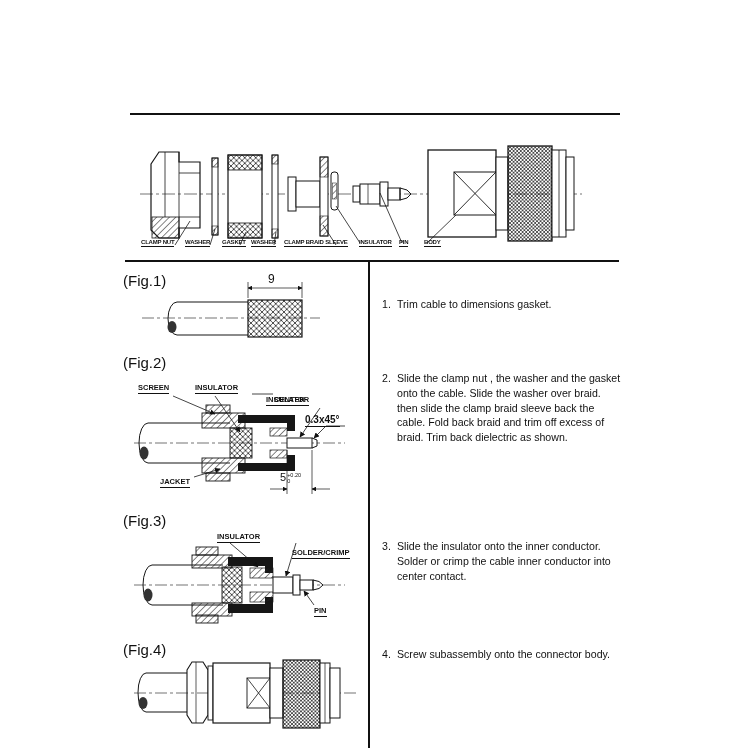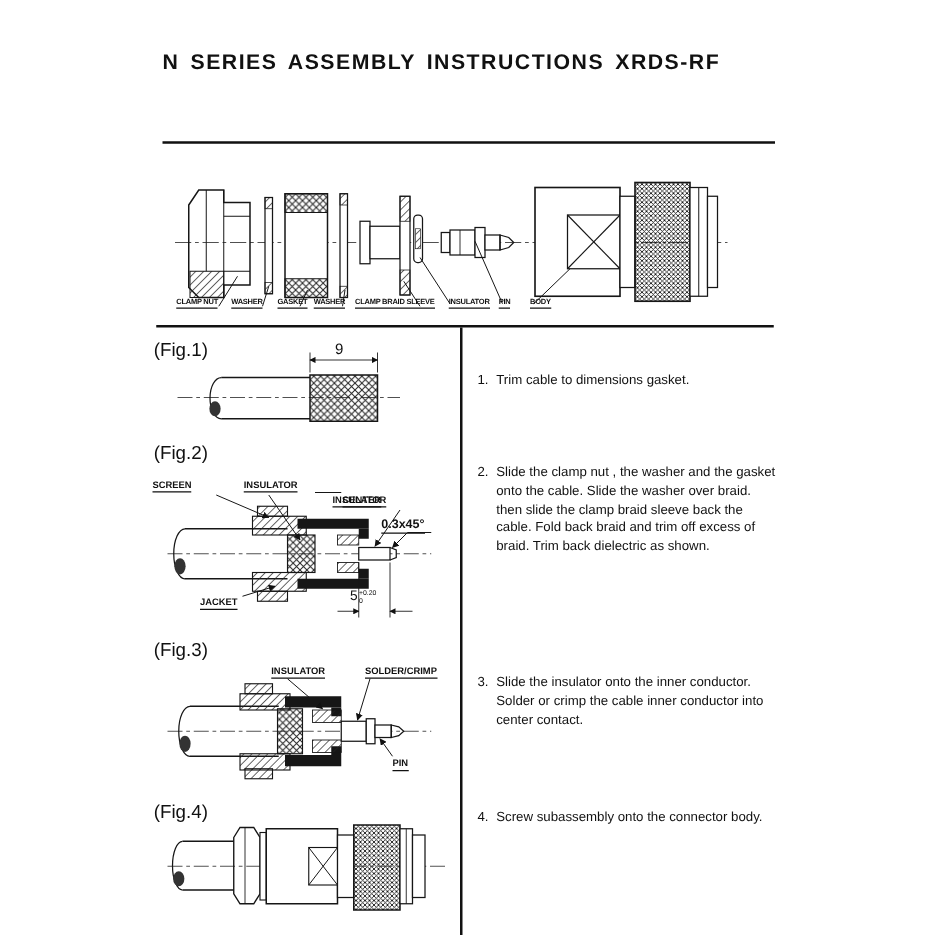--- a/index.html
+++ b/index.html
@@ -45,24 +45,20 @@
       </pattern>
       <pattern id="knurl" width="3.6" height="3.6" patternUnits="userSpaceOnUse">
         <path d="M0,3.6 L3.6,0 M0,0 L3.6,3.6" stroke="#111" stroke-width="0.7" fill="none"></path>
       </pattern>
       <marker id="arrow" viewBox="0 0 10 10" refX="9" refY="5" markerWidth="7" markerHeight="7" orient="auto-start-reverse">
         <path d="M0,0 L10,5 L0,10 z" fill="#111"></path>
       </marker>
     </defs>
   </svg>
 
-  <h1 class="title">
-    <span>N SERIES ASSEMBLY INSTRUCTIONS</span>
-    <span>XRDS-RF</span>
-  </h1>
   <div class="rule rule1"></div>
 
   <svg class="abs" style="left:132px;top:133px;" width="480" height="122" viewBox="0 0 480 122">
 
     <line class="ln" x1="8" y1="61" x2="450" y2="61" stroke-width="0.6" stroke-dasharray="13 3 3 3"></line>
 
     <g>
       <path class="ln" d="M19,31 L27,19 L47,19 L47,29 L68,29 L68,95 L47,95 L47,105 L27,105 L19,97 Z" stroke-width="1.2" fill="#fff"></path>
       <rect x="20" y="84" width="27" height="21" fill="url(#hatch)" stroke="#161616" stroke-width="0.8"></rect>
       <line class="ln" x1="47" y1="19" x2="47" y2="105" stroke-width="0.8"></line>
@@ -155,21 +151,21 @@
     <ellipse cx="42" cy="59" rx="4.5" ry="6" fill="#333"></ellipse>
     <rect x="118" y="32" width="54" height="37" fill="url(#braid)" stroke="#161616" stroke-width="1.2"></rect>
     <g stroke="#161616" stroke-width="0.7">
       <line x1="118" y1="30" x2="118" y2="14"></line>
       <line x1="172" y1="30" x2="172" y2="14"></line>
       <line x1="118" y1="20" x2="172" y2="20" marker-start="url(#arrow)" marker-end="url(#arrow)"></line>
     </g>
   </svg>
 
   <span class="figlabel" style="left:123px;top:354px;">(Fig.2)</span>
-  <span class="clabel" style="left:122px;top:383px;">SCREEN</span>
+  <span class="clabel" style="left:138px;top:383px;">SCREEN</span>
   <span class="clabel" style="left:195px;top:383px;">INSULATOR</span>
   <span class="clabel" style="left:274px;top:381px;margin-top:14px;">CENTER</span>
   <span class="clabel" style="left:266px;top:395px;">INSULATOR</span>
   <span class="clabel" style="left:305px;top:414px;font-size:10px;">0.3x45°</span>
   <span class="clabel" style="left:160px;top:477px;">JACKET</span>
   <div class="dimgroup" style="left:280px;top:472px;">
     <span class="big">5</span>
     <span class="tol">
       <i style="font-style:normal;">+0.20</i>
       <i style="font-style:normal;">0</i>
@@ -218,21 +214,21 @@
     <g stroke="#161616" stroke-width="0.7">
       <line x1="157" y1="82" x2="157" y2="126"></line>
       <line x1="182" y1="82" x2="182" y2="126"></line>
       <line x1="140" y1="121" x2="157" y2="121" marker-end="url(#arrow)"></line>
       <line x1="200" y1="121" x2="182" y2="121" marker-end="url(#arrow)"></line>
     </g>
   </svg>
 
   <span class="figlabel" style="left:123px;top:512px;">(Fig.3)</span>
   <span class="clabel" style="left:217px;top:532px;">INSULATOR</span>
-  <span class="clabel" style="left:292px;top:532px;">SOLDER/CRIMP</span>
+  <span class="clabel" style="left:292px;top:548px;">SOLDER/CRIMP</span>
   <span class="clabel" style="left:314px;top:606px;">PIN</span>
   <svg class="abs" style="left:130px;top:515px;" width="245" height="110" viewBox="0 0 245 110">
     <line class="ln" x1="4" y1="70" x2="215" y2="70" stroke-width="0.6" stroke-dasharray="12 3 3 3"></line>
 
     <path class="ln" d="M22,50 L93,50 M22,90 L93,90" stroke-width="1.1"></path>
     <path class="ln" d="M22,50 A9,20 0 0 0 22,90" stroke-width="1"></path>
     <ellipse cx="18" cy="80" rx="4.5" ry="6.5" fill="#333"></ellipse>
 
     <g fill="url(#hatch)" stroke="#161616" stroke-width="0.9">
       <rect x="62" y="40" width="40" height="13"></rect>

